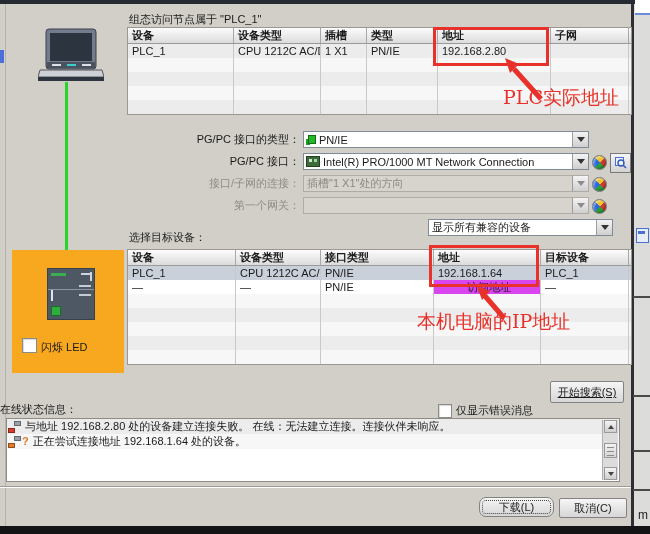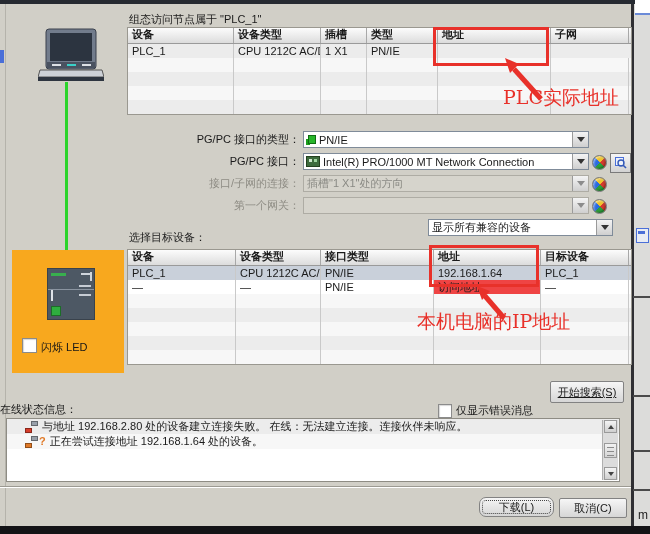--- a/index.html
+++ b/index.html
@@ -39,27 +39,27 @@
   .plc .led{position:absolute;left:3px;top:37px;width:8px;height:8px;background:#2fae3f;border:1px solid #1b6e27;}
   .checkbox{width:13px;height:13px;background:#fff;border:1px solid #8b8b8b;box-shadow:inset 1px 1px 1px #d8d8d8;}
   .flash-led-box{left:22px;top:338px;}
   .flash-led-label{left:41px;top:340px;color:#161616;}
   
   .tbl{background:#fff;border:1px solid #9a9890;}
   .trow{display:grid;}
   .cfg .trow{grid-template-columns:106px 87px 46px 71px 113px 78px;}
   .tgt .trow{grid-template-columns:108px 85px 113px 107px 88px;}
   .thead{height:15px;line-height:15px;background:linear-gradient(#fcfcfc,#dcdcdc);border-bottom:1px solid #9a9a9a;font-weight:bold;}
-  .thead .cell{border-right:1px solid #a8a8a8;font-family:Liberation Mono, monospace;}
+  .thead .cell{border-right:1px solid #a8a8a8;}
   .tdata{height:14px;line-height:14px;}
   .cell{padding-left:4px;overflow:hidden;white-space:nowrap;border-right:1px solid #c9c9c9;}
   .r-gray{background:#ececec;}
   .r-light{background:#f7f7f7;}
   .r-sel{background:#c9d0da;}
-  .cell-pink{background:#ef4444;}
+  .cell-pink{background:#d946ef;text-align:center;}
   .cfg-title{left:129px;top:12px;}
   .cfg-table{left:127px;top:27px;width:503px;}
   .tgt-label{left:129px;top:230px;}
   .tgt-table{left:127px;top:249px;width:503px;}
   
   .field{display:flex;align-items:center;height:17px;background:#fff;border:1px solid #7f8b99;box-sizing:border-box;}
   .field.disabled{background:#d6d4cc;border-color:#aeaca4;color:#8a8a84;}
   .field .val{flex:1;padding-left:3px;overflow:hidden;white-space:nowrap;}
   .dd-btn{width:15px;height:100%;background:linear-gradient(#f4f4f4,#cfcfcf);border-left:1px solid #9a9a9a;display:flex;align-items:center;justify-content:center;}
   .tri-dn{width:0;height:0;border-left:4px solid transparent;border-right:4px solid transparent;border-top:5px solid #333;}
@@ -80,21 +80,21 @@
   .btn.focus{outline:1px dotted #444;outline-offset:-4px;}
   .search-btn{left:550px;top:381px;width:74px;height:22px;line-height:20px;text-decoration:underline;}
   .dl-btn{left:479px;top:497px;width:75px;height:20px;line-height:18px;border-radius:7px;}
   .cancel-btn{left:559px;top:498px;width:68px;height:20px;line-height:18px;}
   .sep{left:0;top:486px;width:631px;height:2px;background:linear-gradient(#9c9a92 50%,#ffffff 50%);}
   
   .status-label{left:0;top:402px;}
   .errbox{left:438px;top:404px;}
   .err-label{left:456px;top:403px;}
   .listbox{left:6px;top:418px;width:614px;height:64px;background:#fff;border:1px solid #8e8c84;box-sizing:border-box;}
-  .lrow{height:15px;line-height:15px;display:flex;align-items:center;padding-left:18px;box-sizing:border-box;}
+  .lrow{height:15px;line-height:15px;display:flex;align-items:center;padding-left:1px;box-sizing:border-box;}
   .lrow .txt{margin-left:4px;white-space:nowrap;overflow:hidden;}
   .conn{position:relative;width:13px;height:12px;flex:0 0 auto;}
   .conn i{position:absolute;left:0;bottom:0;width:7px;height:5px;border:1px solid rgba(0,0,0,.35);box-sizing:border-box;}
   .conn em{position:absolute;right:0;top:0;width:7px;height:5px;border:1px solid rgba(0,0,0,.35);box-sizing:border-box;}
   .conn.fail i{background:#d63c2a;} .conn.fail em{background:#98a0aa;}
   .conn.try i{background:#e07a28;} .conn.try em{background:#98a0aa;}
   .conn.ok i{background:#d63c2a;} .conn.ok em{background:#31a53c;}
   .qmark{color:#e07a28;font-weight:bold;margin-left:1px;}
   .sb{position:absolute;right:1px;top:1px;width:15px;height:60px;background:#dcdcdc;border-left:1px solid #b0b0b0;}
   .sb-btn{position:absolute;left:1px;width:13px;height:13px;background:linear-gradient(#f4f4f4,#cfcfcf);border:1px solid #9a9a9a;box-sizing:border-box;display:flex;align-items:center;justify-content:center;}
@@ -165,20 +165,21 @@
       <div class="cell">插槽</div>
       <div class="cell">类型</div>
       <div class="cell">地址</div>
       <div class="cell">子网</div>
     </div>
     <div class="trow tdata r-gray">
       <div class="cell">PLC_1</div>
       <div class="cell">CPU 1212C AC/D...</div>
       <div class="cell">1 X1</div>
       <div class="cell">PN/IE</div>
+      <div class="cell">192.168.2.80</div>
       <div class="cell"></div>
     </div>
     <div class="trow tdata r-light">
         <div class="cell"></div>
         <div class="cell"></div>
         <div class="cell"></div>
         <div class="cell"></div>
         <div class="cell"></div>
         <div class="cell"></div>
       </div>

